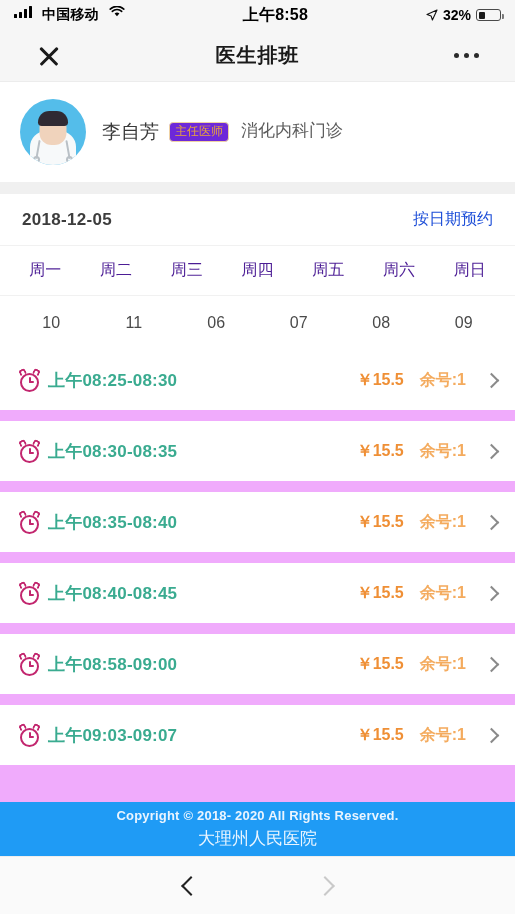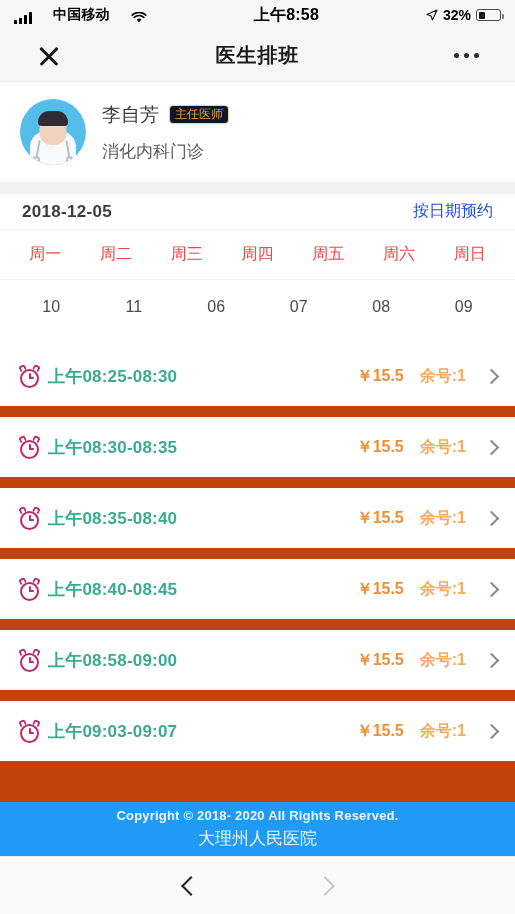--- a/index.html
+++ b/index.html
@@ -9,21 +9,21 @@
     background:#f4f4f4;
     overflow:hidden;
   }
   .phone { width:515px; height:914px; display:flex; flex-direction:column; background:#f4f4f4; }
 
   
   .statusbar {
     height:30px; background:#f6f6f6; display:flex; align-items:center;
     padding:0 14px; flex:0 0 30px; color:#000;
   }
-  .sb-left { display:flex; align-items:flex-end; gap:21px; }
+  .sb-left { display:flex; align-items:flex-start; gap:10px; }
   .signal { display:flex; align-items:flex-end; gap:2px; height:12px; }
   .signal i { display:block; width:3px; background:#000; border-radius:0.5px; }
   .signal i:nth-child(1){ height:4px; }
   .signal i:nth-child(2){ height:6px; }
   .signal i:nth-child(3){ height:9px; }
   .signal i:nth-child(4){ height:12px; }
   .carrier { font-size:14px; font-weight:bold; letter-spacing:.2px; }
   .wifi { width:16px; height:12px; position:relative; }
   .sb-center { flex:1; text-align:center; font-size:16px; font-weight:bold; letter-spacing:.2px; }
   .sb-right { display:flex; align-items:center; gap:5px; }
@@ -68,52 +68,52 @@
   .avatar .hair { position:absolute; left:50%; transform:translateX(-50%); top:12px; width:30px; height:15px; background:#2f2a33; border-radius:15px 15px 5px 5px; }
   .avatar .stetho-l, .avatar .stetho-r {
     position:absolute; bottom:6px; width:2.2px; height:19px; background:#b9c0c6; border-radius:2px;
   }
   .avatar .stetho-l { left:17px; transform:rotate(10deg); }
   .avatar .stetho-r { right:17px; transform:rotate(-10deg); }
   .avatar .bell-l, .avatar .bell-r { position:absolute; bottom:2px; width:7px; height:7px; border:2px solid #b9c0c6; border-radius:50%; }
   .avatar .bell-l { left:13px; }
   .avatar .bell-r { right:13px; }
 
-  .doc-info { display:flex; flex-direction:column; gap:12px; }
+  .doc-info { display:flex; flex-direction:row; gap:12px; }
   .doc-line1 { display:flex; align-items:center; gap:10px; }
   .doc-name { font-size:19px; color:#3a3a3a; }
   .doc-badge {
     font-size:12px; color:#e8a33d; border:1px solid #efd2a4;
-    border-radius:4px; padding:2px 5px; background:#0f172a; line-height:1.1;
+    border-radius:4px; padding:2px 5px; background:#6d28d9; line-height:1.1;
   }
   .doc-dept { font-size:17px; color:#5c5c5c; }
 
   .gap { background:#f0f0f0; flex:0 0 12px; }
 
   
   .date-section { background:#fff; flex:0 0 152px; display:flex; flex-direction:column; }
   .date-header {
-    height:36px; display:flex; align-items:center; justify-content:space-between;
+    height:52px; display:flex; align-items:center; justify-content:space-between;
     padding:0 22px; border-bottom:1px solid #f1f1f1;
   }
   .date-label { font-size:17px; color:#3d3d3d; font-weight:bold; letter-spacing:.3px; }
   .date-link { font-size:16px; color:#1d4ed8; cursor:pointer; }
   .weekdays, .daynums { display:flex; padding:0 10px; }
   .weekdays { height:50px; align-items:center; border-bottom:1px solid #f1f1f1; }
   .daynums { height:54px; align-items:center; }
   .weekdays > div, .daynums > div { flex:1; text-align:center; }
-  .weekdays > div { font-size:16px; color:#ef4444; }
+  .weekdays > div { font-size:16px; color:#4c1d95; }
   .day-pill {
     display:inline-block; min-width:44px; padding:7px 0; font-size:16px;
     color:#4a4a4a; border-radius:6px; cursor:pointer;
   }
   .day-pill.selected { background:#3fc9ab; color:#fff; min-width:72px; }
 
   
-  .slots { flex:1 1 auto; background:#c2410c; overflow:hidden; }
+  .slots { flex:1 1 auto; background:#f0abfc; overflow:hidden; }
   .slot-row {
     background:#fff; height:60px; display:flex; align-items:center;
     padding:0 18px; margin-bottom:11px; cursor:pointer;
   }
   .alarm {
     width:23px; height:23px; position:relative; flex:0 0 23px; margin-right:7px;
   }
   .alarm .dial {
     position:absolute; left:2px; top:4px; width:19px; height:19px;
     border:2px solid #c2266e; border-radius:50%;

